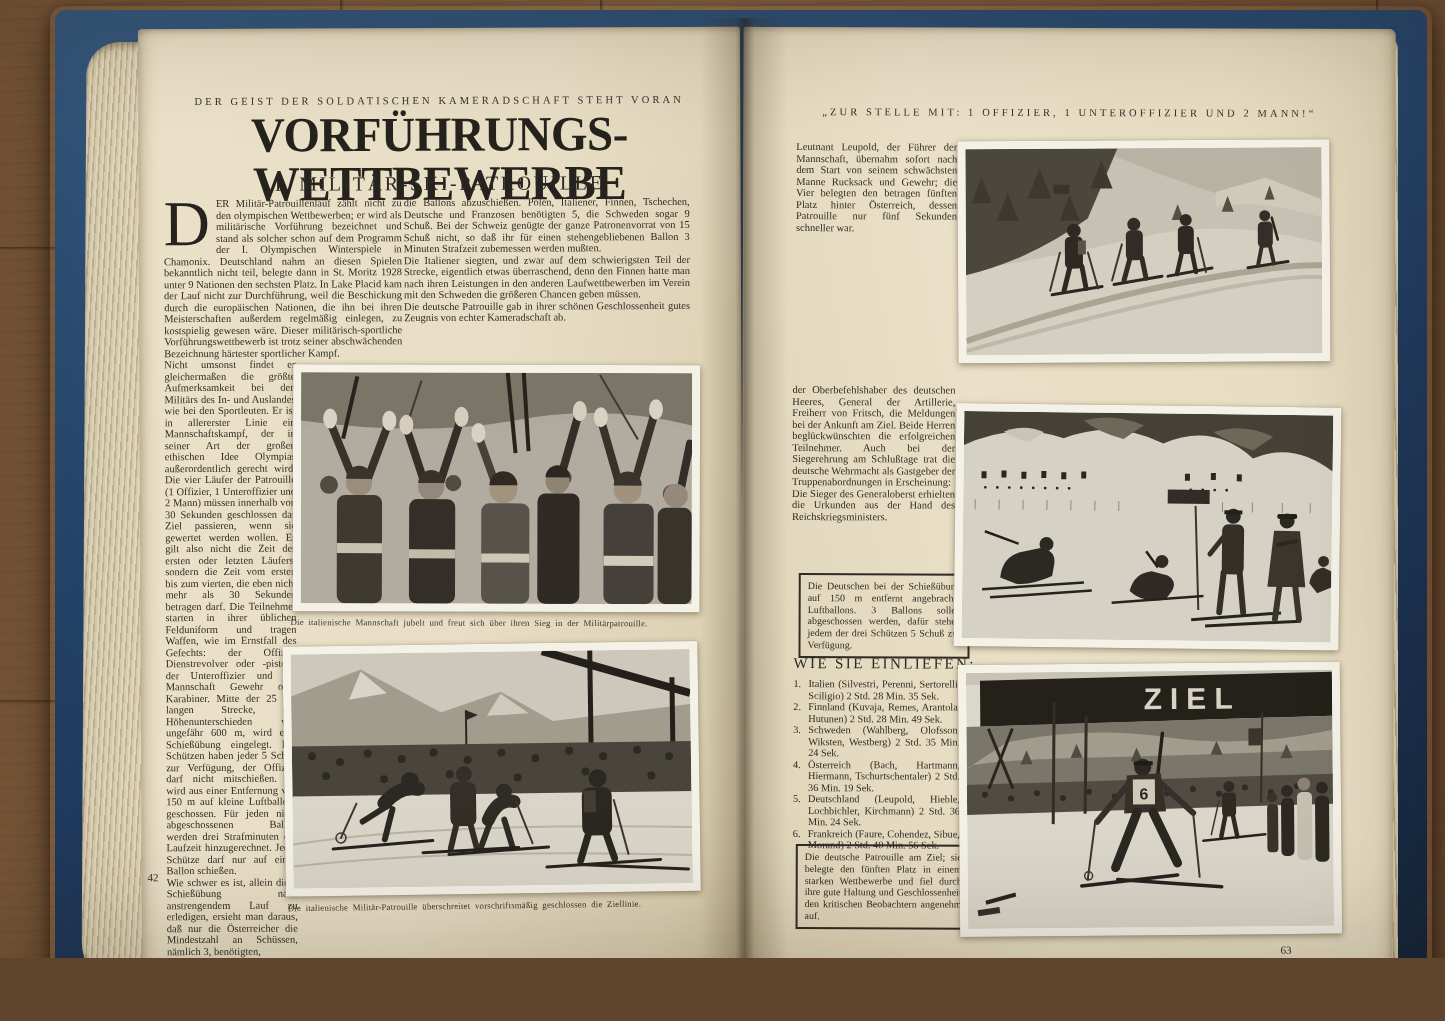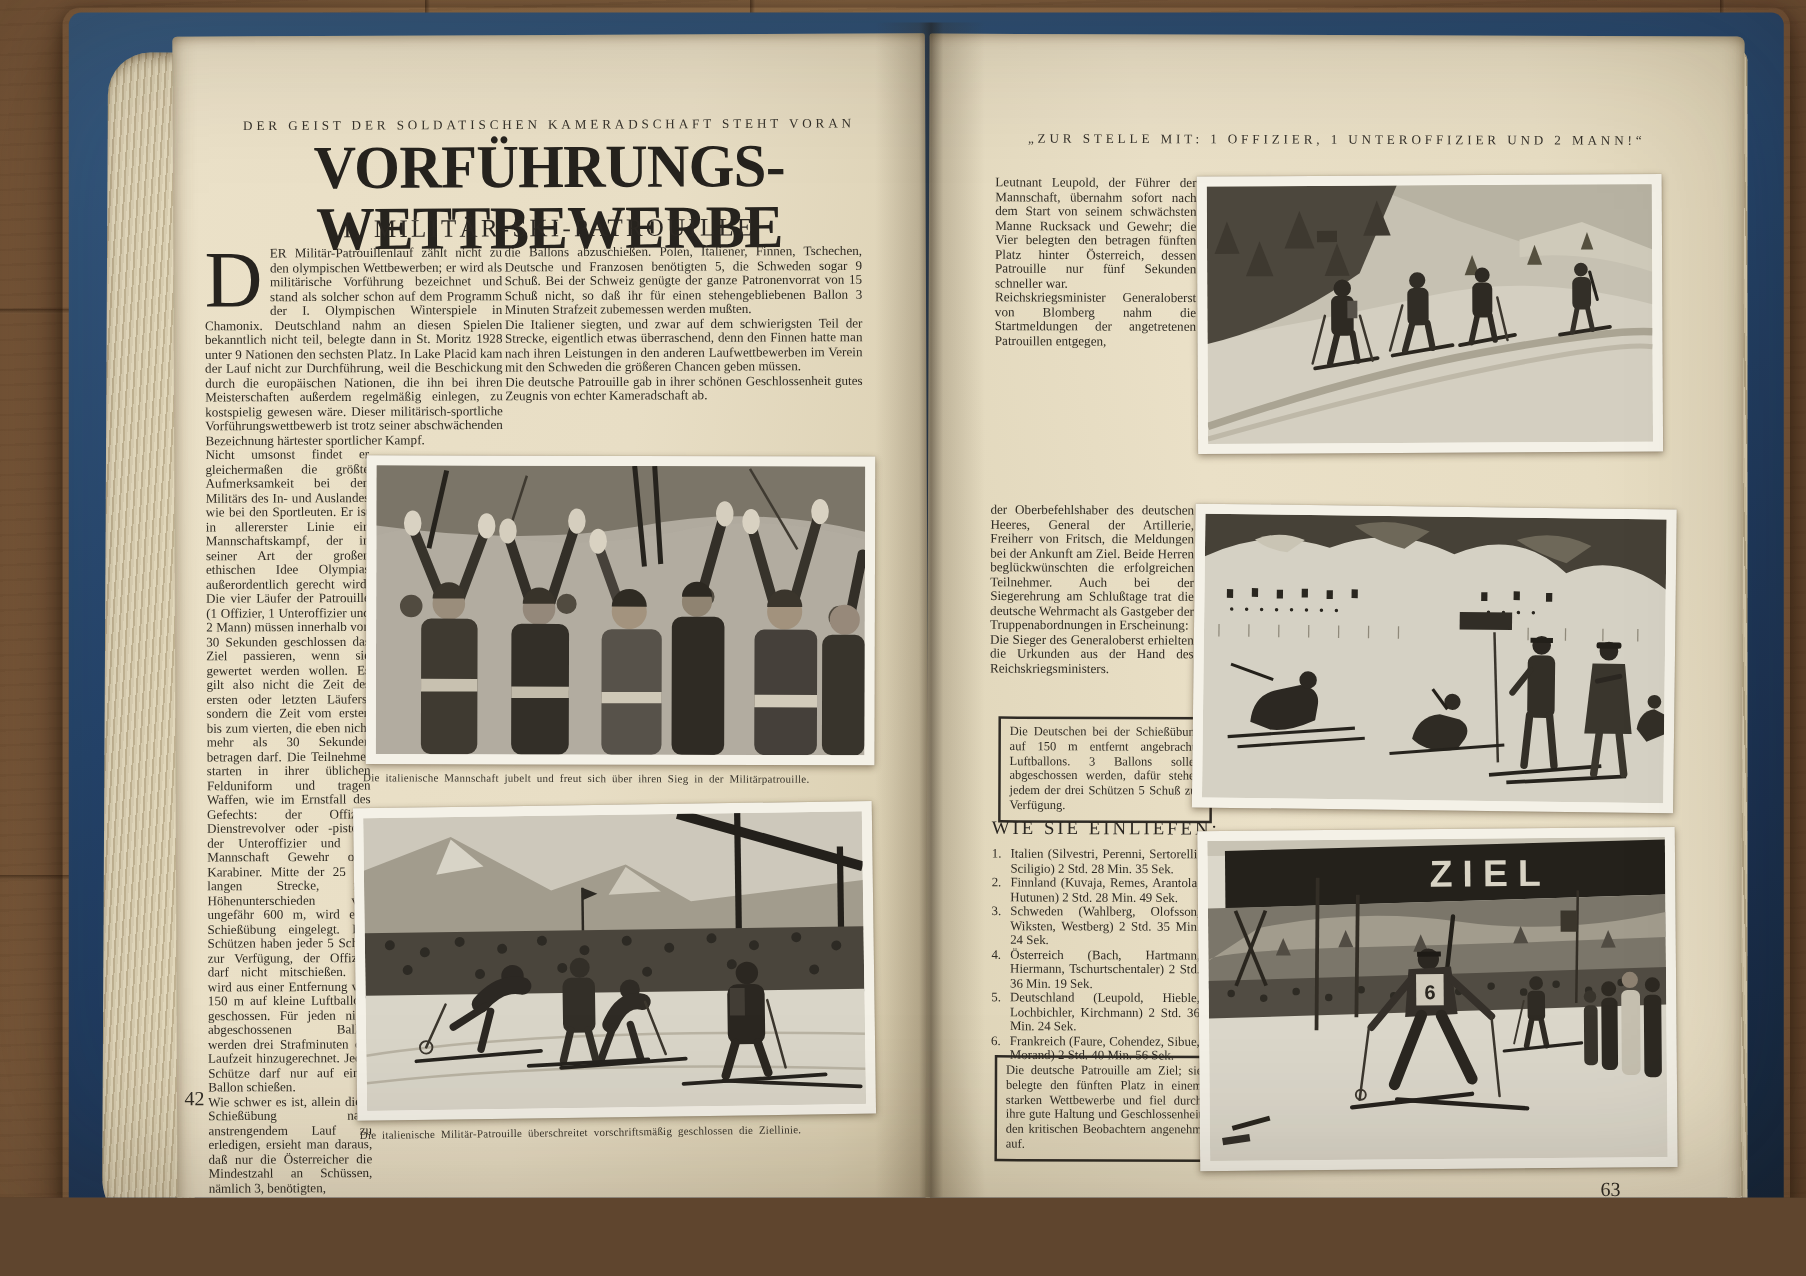--- a/index.html
+++ b/index.html
@@ -44,21 +44,21 @@
     color:#2b2722;text-align:center;}
   .body{position:absolute;font-size:10.5px;line-height:11.5px;text-align:justify;color:#2f2b24;}
   .body p{margin:0;}
   .dropcap{float:left;font-size:64px;line-height:50px;padding:1px 6px 0 0;color:#26231e;}
   .capbox{position:absolute;border:2px solid #2f2b25;padding:5px 7px;font-size:10px;line-height:11.8px;
     text-align:justify;color:#2f2b24;}
   .results-heading{position:absolute;font-size:15px;letter-spacing:2.4px;color:#2b2722;white-space:nowrap;}
   .results{position:absolute;margin:0;padding:0;list-style:none;font-size:10.3px;line-height:11.5px;}
   .results li{position:relative;padding-left:15px;text-align:justify;}
   .results .num{position:absolute;left:0;top:0;}
-  .pagenum{position:absolute;font-size:16px;color:#2f2b24;}
+  .pagenum{position:absolute;font-size:11px;color:#2f2b24;}
   .caption{position:absolute;font-size:8.8px;letter-spacing:.2px;word-spacing:2.2px;color:#38342c;white-space:nowrap;}
   
   .photo{position:absolute;margin:0;background:#f4f1e7;padding:8px;box-sizing:border-box;
     box-shadow:0 2px 6px rgba(60,42,20,.45),0 0 1px rgba(60,42,20,.4);}
   .photo svg{display:block;width:100%;height:100%;}
   .photo-l1{left:153px;top:337px;width:407px;height:247px;transform:rotate(.4deg);}
   .cap-l1{left:150px;top:590px;width:412px;transform:rotate(.45deg);}
   .photo-l2{left:143px;top:616px;width:415px;height:250px;transform:rotate(-.55deg);}
   .cap-l2{left:146px;top:873px;transform:rotate(-.5deg);}
   .photo-r1{left:215px;top:112px;width:372px;height:222px;transform:rotate(-.5deg);}
@@ -251,25 +251,24 @@
     <div class="caption cap-l2">Die italienische Militär-Patrouille überschreitet vorschriftsmäßig geschlossen die Ziellinie.</div>
 
     <div class="pagenum" style="left:6px;top:842px">42</div>
   </div>
 
   <div class="page page-right">
     <div class="running-head" style="left:30px;top:80px;width:592px">„ZUR STELLE MIT: 1 OFFIZIER, 1 UNTEROFFIZIER UND 2 MANN!“</div>
 
     <div class="body" style="left:53px;top:114px;width:161px">
       <p>Leutnant Leupold, der Führer der Mannschaft, übernahm sofort nach dem Start von seinem schwächsten Manne Rucksack und Gewehr; die Vier belegten den betragen fünften Platz hinter Österreich, dessen Patrouille nur fünf Sekunden schneller war.</p>
-      <p>Reichskriegsminister Generaloberst von Blomberg nahm die Startmeldungen der angetretenen Patrouillen entgegen,</p>
     </div>
 
 
-    <div class="body" style="left:50px;top:376px;width:163px">
+    <div class="body" style="left:50px;top:357px;width:163px">
       <p>der Oberbefehlshaber des deutschen Heeres, General der Artillerie, Freiherr von Fritsch, die Meldungen bei der Ankunft am Ziel. Beide Herren beglückwünschten die erfolgreichen Teilnehmer. Auch bei der Siegerehrung am Schlußtage trat die deutsche Wehrmacht als Gastgeber der Truppenabordnungen in Erscheinung:</p>
       <p>Die Sieger des Generaloberst erhielten die Urkunden aus der Hand des Reichskriegsministers.</p>
     </div>
 
     <div class="capbox" style="left:57px;top:546px;width:153px">Die Deutschen bei der Schießübung auf 150 m entfernt angebrachte Luftballons. 3 Ballons sollen abgeschossen werden, dafür stehen jedem der drei Schützen 5 Schuß zur Verfügung.</div>
 
     <div class="results-heading" style="left:52px;top:628px">WIE SIE EINLIEFEN:</div>
     <ol class="results" style="left:52px;top:651px;width:167px">
       <li><span class="num">1.</span><span>Italien (Silvestri, Perenni, Sertorelli, Sciligio) 2 Std. 28 Min. 35 Sek.</span></li>
       <li><span class="num">2.</span><span>Finnland (Kuvaja, Remes, Arantola, Hutunen) 2 Std. 28 Min. 49 Sek.</span></li>

